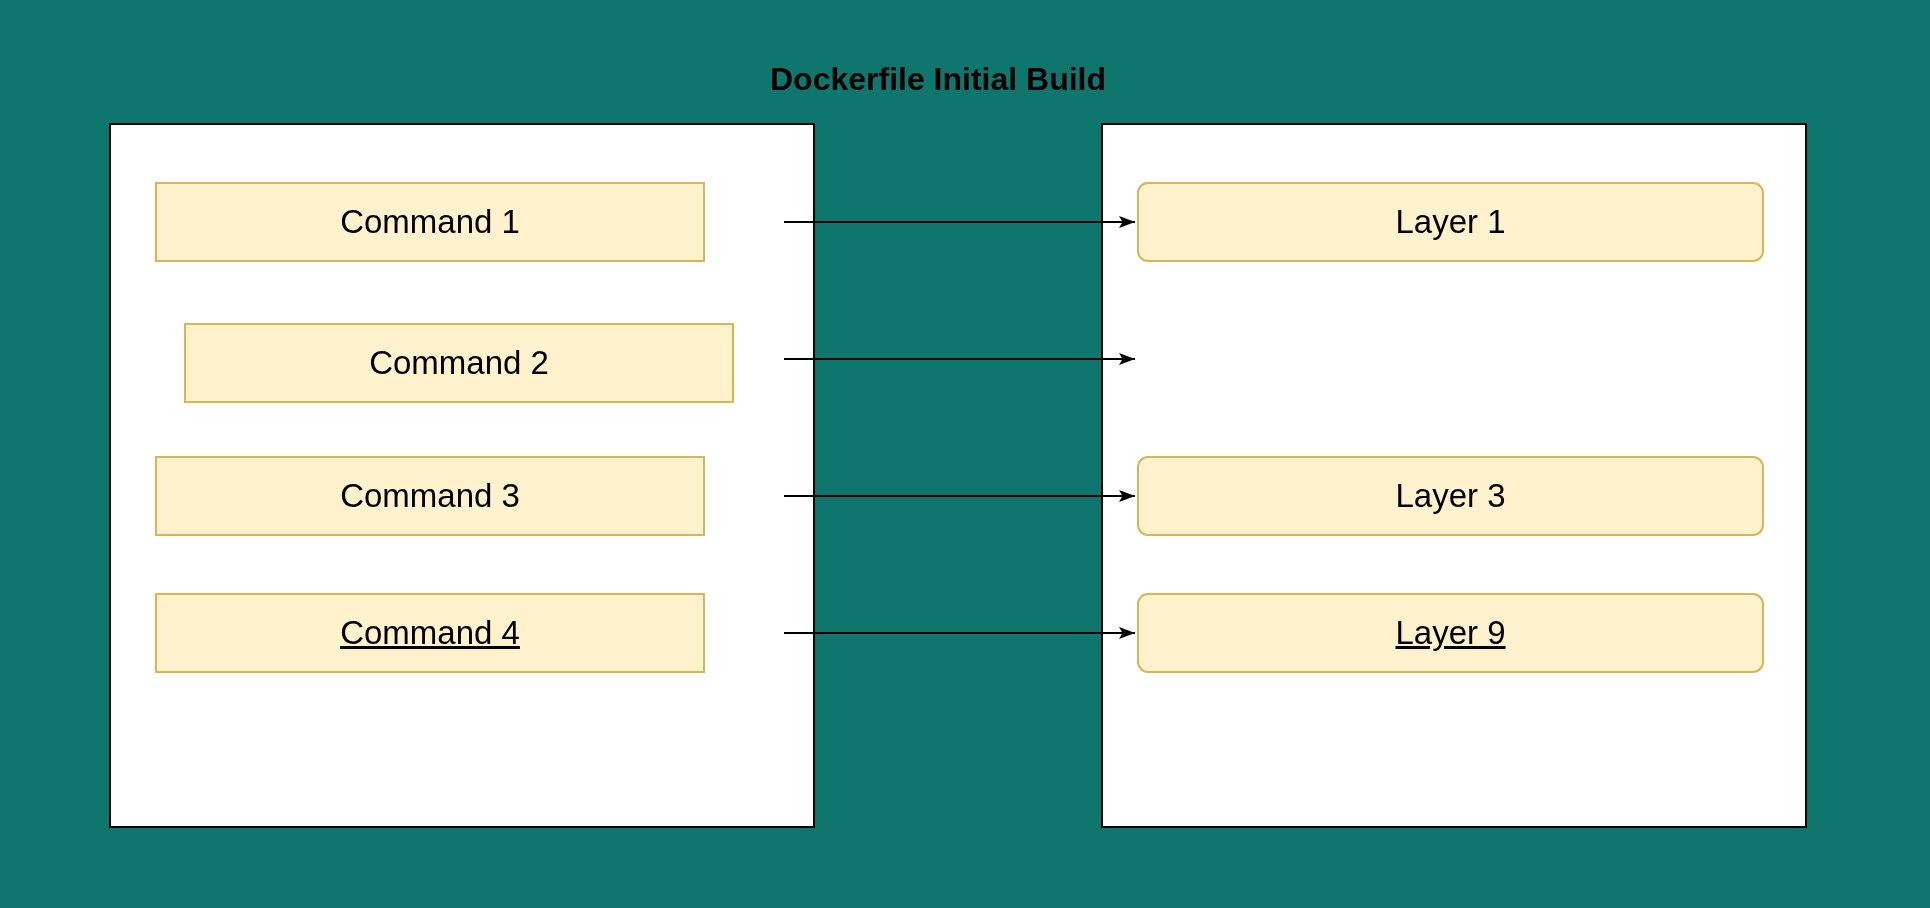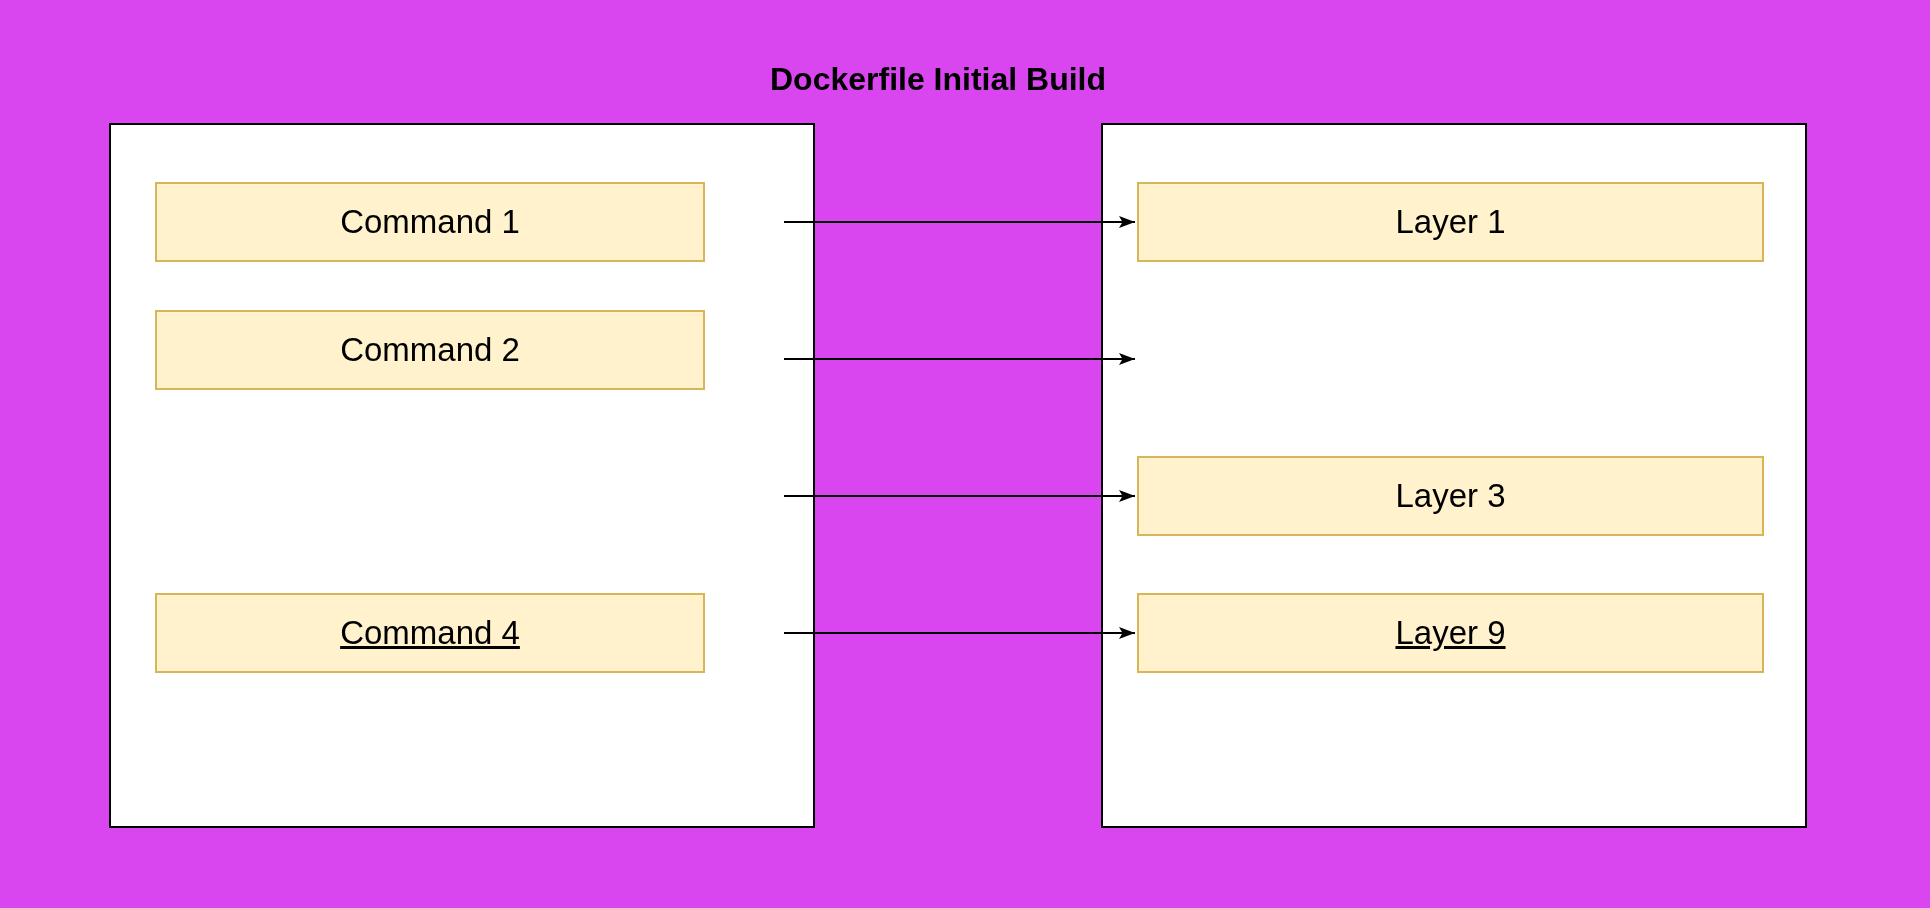--- a/index.html
+++ b/index.html
@@ -5,21 +5,21 @@
   html, body {
     margin: 0;
     padding: 0;
     background: #FFFFFF;
     font-family: "Liberation Sans", "DejaVu Sans", sans-serif;
   }
   #canvas {
     position: relative;
     width: 1930px;
     height: 908px;
-    background: #d946ef;
+    background: #0f766e;
     overflow: hidden;
   }
   .diagram-title {
     position: absolute;
     left: 938px;
     top: 79px;
     transform: translate(-50%, -50%);
     font-size: 32px;
     font-weight: bold;
     color: #000000;
@@ -43,23 +43,23 @@
     background: #FFF2CC;
     box-sizing: border-box;
     display: flex;
     align-items: center;
     justify-content: center;
     font-size: 33px;
     color: #000000;
     white-space: nowrap;
   }
   .command-node { left: 155px;  width: 550px; }
-  .layer-node   { left: 1137px; width: 627px; }
+  .layer-node   { left: 1137px; width: 627px; border-radius: 11px; }
   .row-0 { top: 182px; }
-  .row-1 { top: 310px; }
+  .row-1 { top: 323px; margin-left: 29px; }
   .row-2 { top: 456px; }
   .row-3 { top: 593px; text-decoration: underline; }
   #arrow-layer {
     position: absolute;
     left: 0;
     top: 0;
     pointer-events: none;
   }
   #arrow-layer line {
     stroke: #000000;
@@ -72,20 +72,21 @@
 <div id="canvas">
 
   <div class="diagram-title">Dockerfile Initial Build</div>
 
   <div id="left-frame" class="container-frame"></div>
 
   <div id="right-frame" class="container-frame"></div>
 
   <div class="node command-node row-0">Command 1</div>
   <div class="node command-node row-1">Command 2</div>
+  <div class="node command-node row-2">Command 3</div>
   <div class="node command-node row-3">Command 4</div>
 
   <div class="node layer-node row-0">Layer 1</div>
   <div class="node layer-node row-2">Layer 3</div>
   <div class="node layer-node row-3">Layer 9</div>
 
   <svg id="arrow-layer" width="1930" height="908">
     <defs>
       <marker id="arrowhead" markerUnits="userSpaceOnUse" markerWidth="16" markerHeight="12" viewBox="0 0 16 12" refX="16" refY="6" orient="auto">
         <path d="M0,0 L16,6 L0,12 L3.5,6 Z" fill="#000000"></path>

